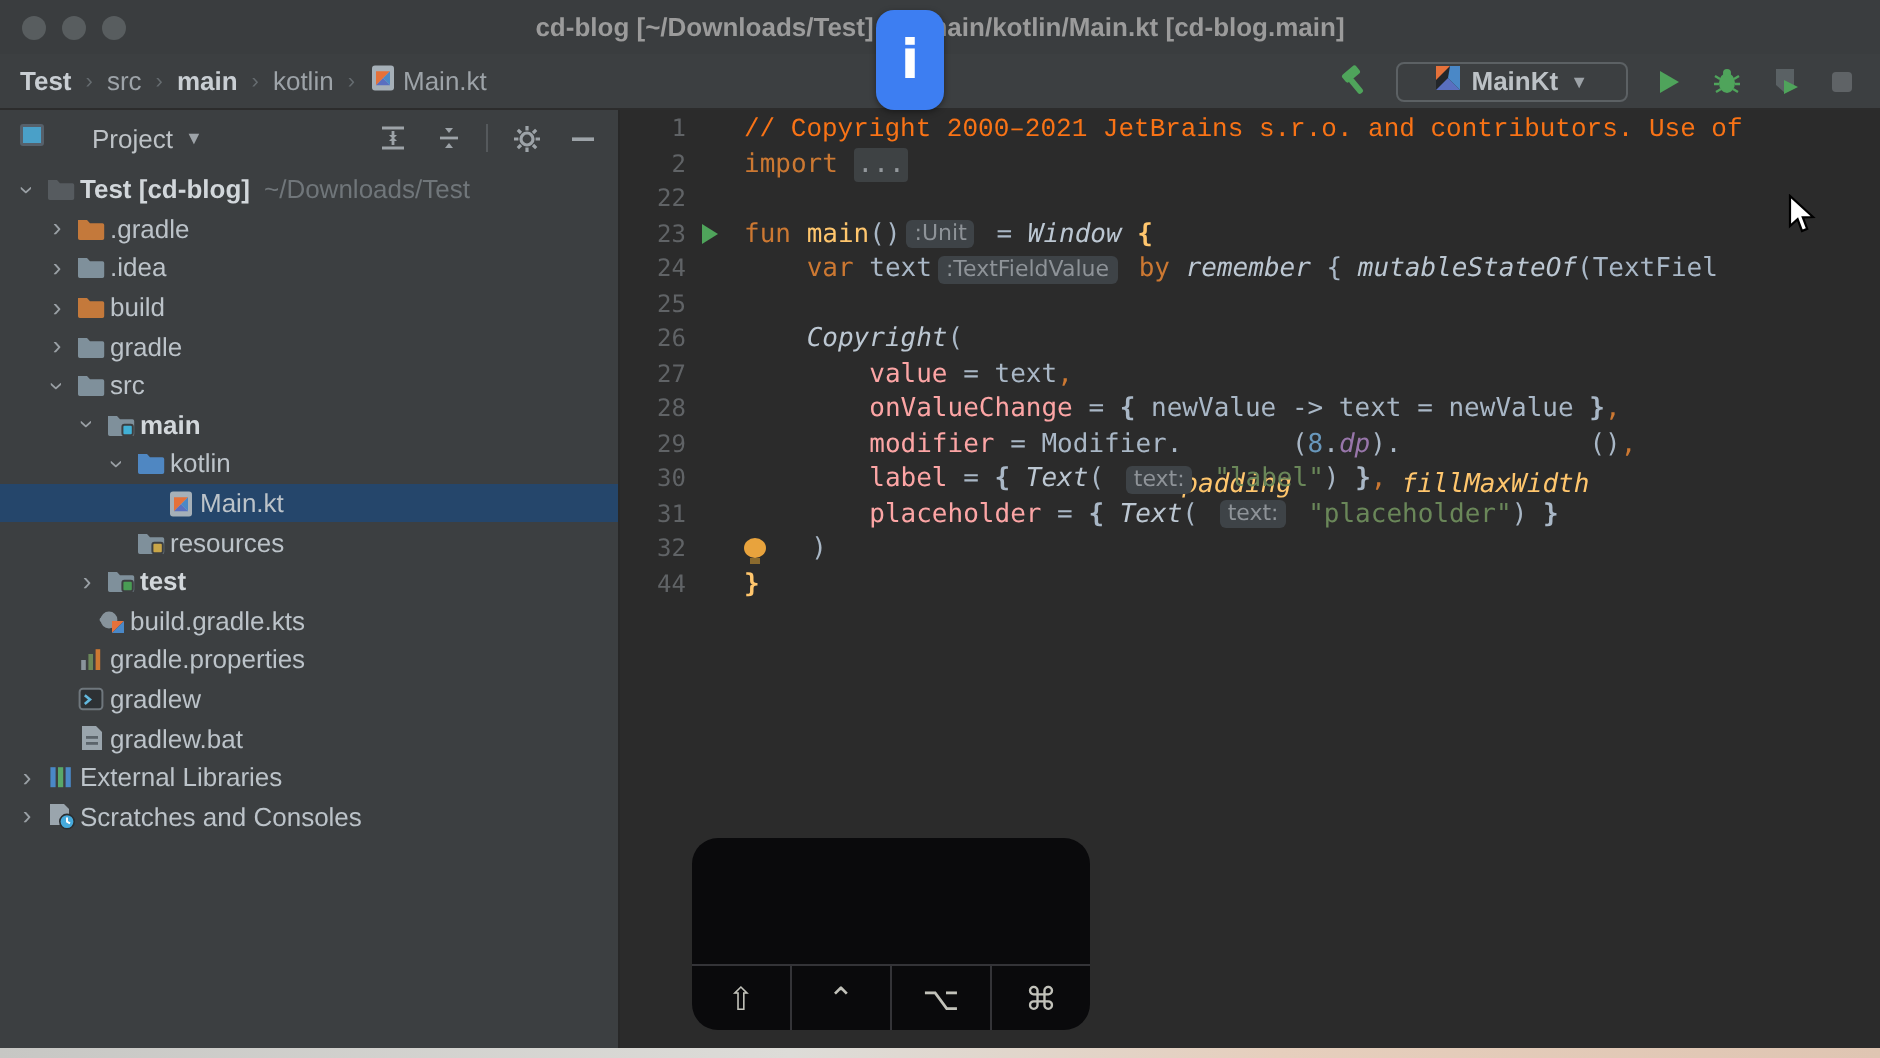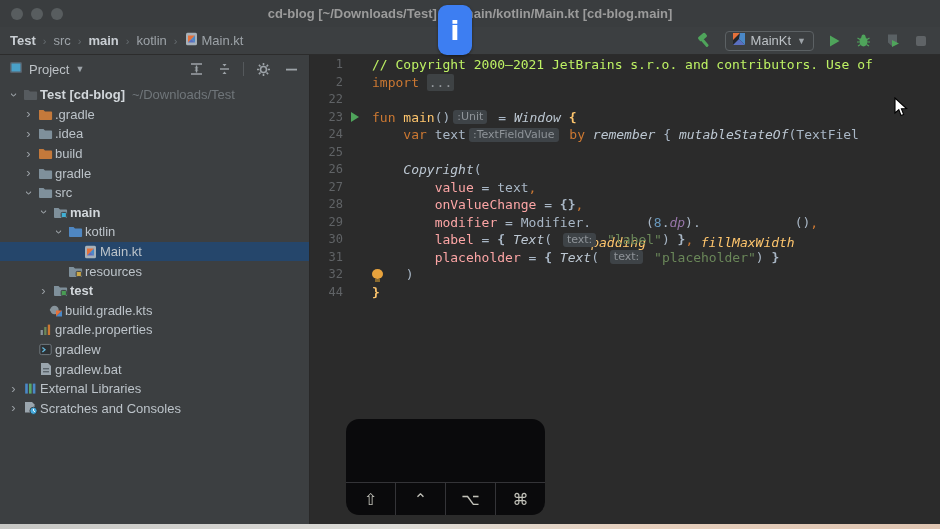--- a/index.html
+++ b/index.html
@@ -13,51 +13,51 @@
   .win-title { position:absolute; left:0; right:0; top:0; height:27px; line-height:27px; text-align:center; color:#9b9b9b; font-size:13px; font-weight:bold; white-space:nowrap; overflow:hidden; }
 
   
   .navbar { position:absolute; top:27px; left:0; right:0; height:28px; background:#3c3f41; border-bottom:1px solid #2c2c2c; display:flex; align-items:center; justify-content:space-between; padding:0 10px; }
   .breadcrumbs { display:flex; align-items:center; gap:7px; font-size:13px; }
   .crumb { color:#9da3a8; }
   .crumb.bold { color:#c9ced3; font-weight:bold; }
   .crumb-sep { color:#666c70; font-size:11px; }
   .crumb-with-icon { display:flex; align-items:center; gap:4px; }
   .toolbar { display:flex; align-items:center; gap:11px; }
-  .combo { display:flex; align-items:center; gap:6px; border:1px solid #5c6164; border-radius:4px; padding:2px 7px; color:#bdc2c6; font-size:13px; height:20px; }
+  .combo { display:flex; align-items:center; gap:6px; border:1px solid #5c6164; border-radius:4px; padding:2px 19px; color:#bdc2c6; font-size:13px; height:20px;font-weight:bold; }
   .combo .arrow { font-size:9px; color:#9da3a8; }
   .tbtn { display:flex; align-items:center; justify-content:center; width:18px; height:18px; }
   .tbtn.dim { opacity:.45; }
 
   
   .main { position:absolute; top:55px; left:0; right:0; bottom:5px; display:flex; }
   .project-panel { width:310px; background:#3c3f41; border-right:1px solid #282828; display:flex; flex-direction:column; flex:none; }
   .panel-header { height:28px; display:flex; align-items:center; padding:0 9px; color:#bdc2c6; font-size:13px; flex:none; }
-  .panel-header .ph-title { margin-left:6px; }
+  .panel-header .ph-title { margin-left:23px; }
   .panel-header .ph-arrow { font-size:9px; color:#9da3a8; margin-left:6px; }
   .ph-actions { margin-left:auto; display:flex; align-items:center; gap:10px; }
   .ph-sep { width:1px; height:14px; background:#55595c; }
 
   .tree { flex:1; overflow:hidden; font-size:13px; color:#bcc3c9; padding-top:2px; }
   .trow { height:19.6px; display:flex; align-items:center; white-space:nowrap; cursor:default; }
   .trow.selected { background:#25466b; }
   .trow .chev { width:15px; flex:none; text-align:center; color:#9aa0a5; font-size:13px; line-height:10px; }
   .chev.exp { transform:rotate(90deg); }
   .trow .ticon { width:19px; flex:none; display:flex; justify-content:center; align-items:center; }
   .trow .tlabel.bold { color:#d2d7db; font-weight:bold; }
   .trow .tsuffix { color:#70767a; margin-left:7px; }
 
   
   .editor { flex:1; background:#2b2b2b; overflow:hidden; position:relative; padding-top:1px; }
   .cline { display:flex; height:17.5px; line-height:17.5px; font-family:"DejaVu Sans Mono",monospace; font-size:13px; white-space:pre; }
   .gut { width:36px; flex:none; text-align:right; color:#606366; font-size:12px; padding-right:3px; font-family:"DejaVu Sans Mono",monospace; }
   .gmark { width:24px; flex:none; position:relative; }
   .runmark { position:absolute; left:5px; top:3.5px; width:0; height:0; border-left:8px solid #4fa45b; border-top:5px solid transparent; border-bottom:5px solid transparent; }
   .codetxt { padding-left:2px; display:flex; align-items:center; }
-  .tk-cm { color:#bef264; }
+  .tk-cm { color:#f97316;font-family:Liberation Mono, monospace; }
   .tk-kw { color:#cc7832; }
   .tk-fn { color:#ffc66d; }
   .tk-pl { color:#a9b7c6; }
   .tk-call { color:#bcc7d2; font-style:italic; }
   .tk-ext { color:#ffc66d; font-style:italic;margin-top:40px; }
   .tk-prop { color:#9876aa; font-style:italic; }
   .tk-named { color:#fca5a5; }
   .tk-num { color:#6897bb; }
   .tk-str { color:#6a8759; }
   .tk-comma { color:#cc7832; }
@@ -389,21 +389,21 @@
 
     <div class="editor" id="editor">
         <div class="cline"><span class="gut">1</span><span class="gmark"></span><span class="codetxt"><span class="tk-cm">// Copyright 2000–2021 JetBrains s.r.o. and contributors. Use of</span></span></div>
         <div class="cline"><span class="gut">2</span><span class="gmark"></span><span class="codetxt"><span class="tk-kw">import </span><span class="tk-fold">...</span></span></div>
         <div class="cline"><span class="gut">22</span><span class="gmark"></span><span class="codetxt"></span></div>
         <div class="cline"><span class="gut">23</span><span class="gmark"><span class="runmark"></span></span><span class="codetxt"><span class="tk-kw">fun </span><span class="tk-fn">main</span><span class="tk-pl">()</span><span class="tk-hint">:Unit</span><span class="tk-pl"> = </span><span class="tk-call">Window</span><span class="tk-brace"> {</span></span></div>
         <div class="cline"><span class="gut">24</span><span class="gmark"></span><span class="codetxt"><span class="tk-pl">    </span><span class="tk-kw">var </span><span class="tk-pl">text</span><span class="tk-hint">:TextFieldValue</span><span class="tk-kw"> by </span><span class="tk-call">remember</span><span class="tk-pl"> { </span><span class="tk-call">mutableStateOf</span><span class="tk-pl">(TextFiel</span></span></div>
         <div class="cline"><span class="gut">25</span><span class="gmark"></span><span class="codetxt"></span></div>
         <div class="cline"><span class="gut">26</span><span class="gmark"></span><span class="codetxt"><span class="tk-pl">    </span><span class="tk-call">Copyright</span><span class="tk-pl">(</span></span></div>
         <div class="cline"><span class="gut">27</span><span class="gmark"></span><span class="codetxt"><span class="tk-pl">        </span><span class="tk-named">value</span><span class="tk-pl"> = text</span><span class="tk-comma">,</span></span></div>
-        <div class="cline"><span class="gut">28</span><span class="gmark"></span><span class="codetxt"><span class="tk-pl">        </span><span class="tk-named">onValueChange</span><span class="tk-pl"> = </span><span class="tk-bold">{</span><span class="tk-bold">}</span><span class="tk-comma">,</span></span></div>
+        <div class="cline"><span class="gut">28</span><span class="gmark"></span><span class="codetxt"><span class="tk-pl">        </span><span class="tk-named">onValueChange</span><span class="tk-pl"> = </span><span class="tk-bold">{</span><span class="tk-pl"> newValue -&gt; text = newValue </span><span class="tk-bold">}</span><span class="tk-comma">,</span></span></div>
         <div class="cline"><span class="gut">29</span><span class="gmark"></span><span class="codetxt"><span class="tk-pl">        </span><span class="tk-named">modifier</span><span class="tk-pl"> = Modifier.</span><span class="tk-ext">padding</span><span class="tk-pl">(</span><span class="tk-num">8</span><span class="tk-pl">.</span><span class="tk-prop">dp</span><span class="tk-pl">).</span><span class="tk-ext">fillMaxWidth</span><span class="tk-pl">()</span><span class="tk-comma">,</span></span></div>
         <div class="cline"><span class="gut">30</span><span class="gmark"></span><span class="codetxt"><span class="tk-pl">        </span><span class="tk-named">label</span><span class="tk-pl"> = </span><span class="tk-bold">{ </span><span class="tk-call">Text</span><span class="tk-pl">( </span><span class="tk-hint">text:</span><span class="tk-str"> "label"</span><span class="tk-pl">) </span><span class="tk-bold">}</span><span class="tk-comma">,</span></span></div>
         <div class="cline"><span class="gut">31</span><span class="gmark"></span><span class="codetxt"><span class="tk-pl">        </span><span class="tk-named">placeholder</span><span class="tk-pl"> = </span><span class="tk-bold">{ </span><span class="tk-call">Text</span><span class="tk-pl">( </span><span class="tk-hint">text:</span><span class="tk-str"> "placeholder"</span><span class="tk-pl">) </span><span class="tk-bold">}</span></span></div>
         <div class="cline"><span class="gut">32</span><span class="gmark"></span><span class="codetxt"><span class="bulb"><span class="b1"></span><span class="b2"></span></span><span class="tk-pl">  )</span></span></div>
         <div class="cline"><span class="gut">44</span><span class="gmark"></span><span class="codetxt"><span class="tk-brace">}</span></span></div>
       </div>
   </div>
 
   <div class="key-badge">i</div>
 

